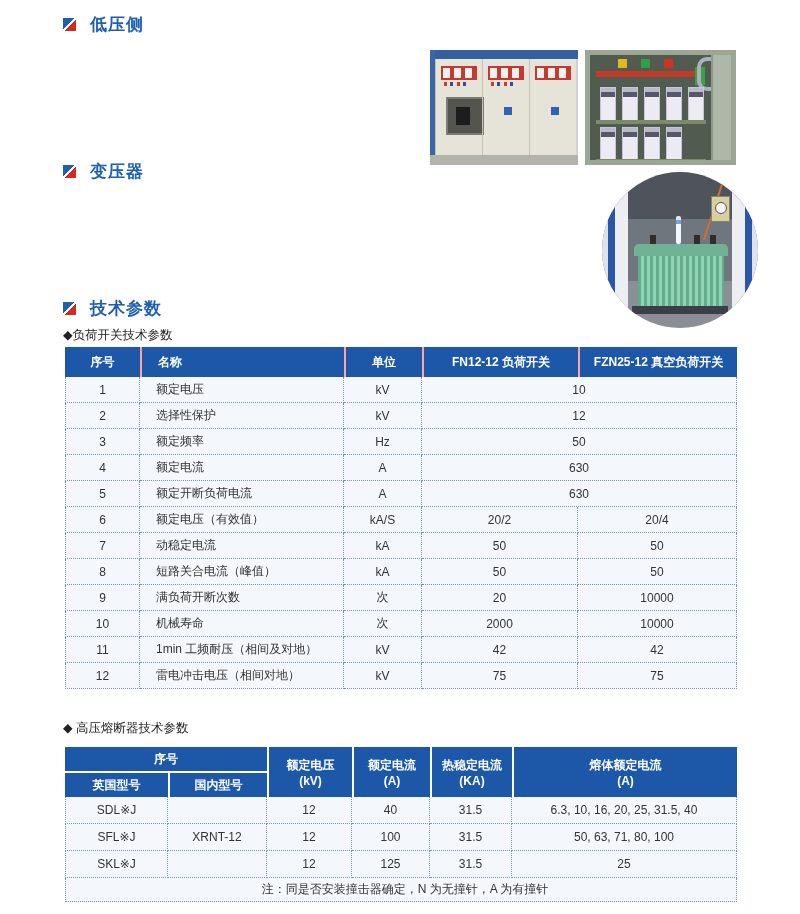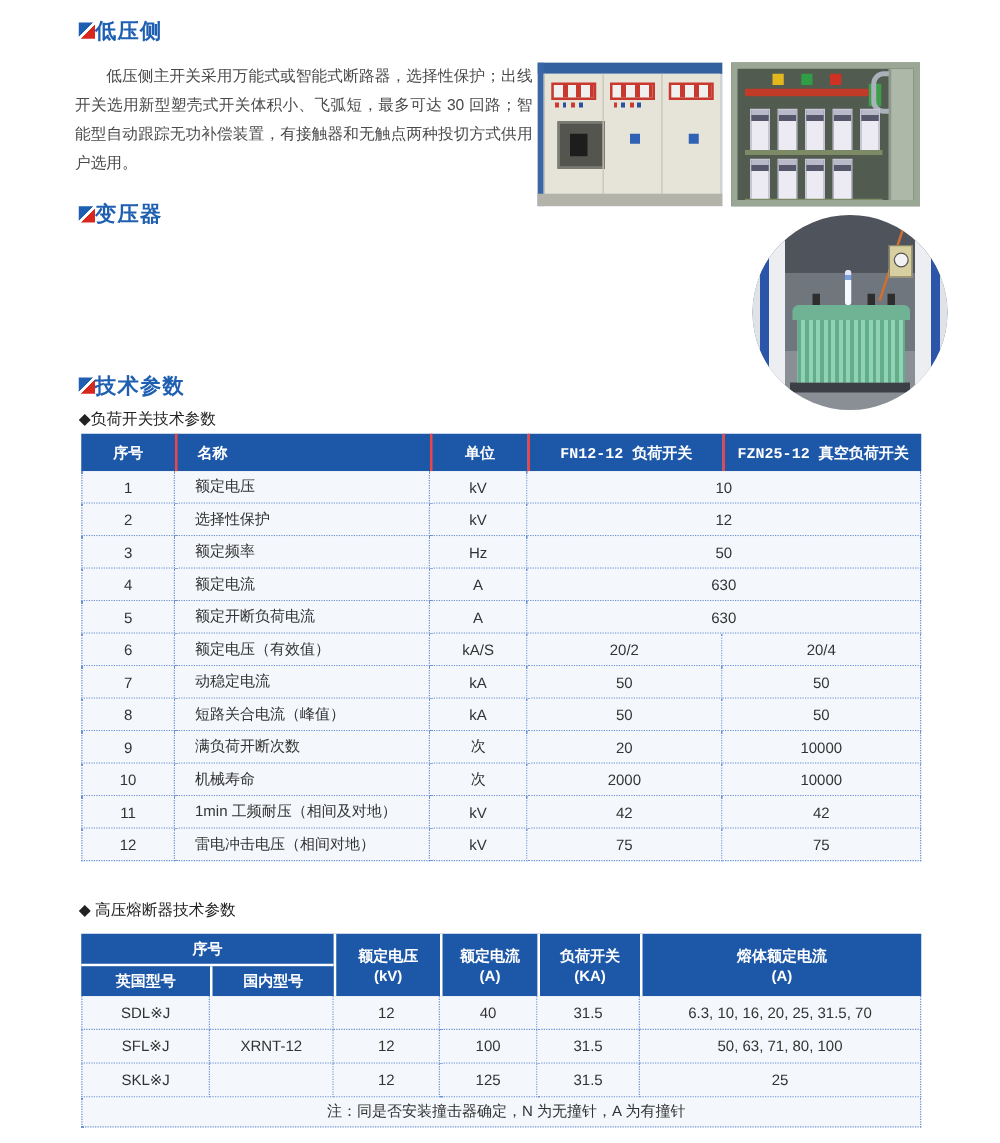--- a/index.html
+++ b/index.html
@@ -1,38 +1,38 @@
 <!DOCTYPE html>
 <html><head>
 <meta charset="utf-8">
 <style>
   html,body{margin:0;padding:0;background:#fff;}
   .page{position:relative;width:800px;height:914px;background:#fff;overflow:hidden;
         font-family:"Liberation Sans","DejaVu Sans",sans-serif;color:#3a3a3a;}
 
   
-  .sec-head{position:absolute;left:63px;display:flex;align-items:center;gap:0;}
+  .sec-head{position:absolute;left:63px;display:flex;align-items:center;gap:14px;}
   .sec-icon{width:13px;height:13px;flex:0 0 13px;
     background:linear-gradient(135deg,#1f5fb2 44%,#ffffff 44%,#ffffff 56%,#d8281e 56%);}
   .sec-title{font-size:17px;font-weight:bold;color:#1f5fb2;letter-spacing:1px;}
 
   .para{position:absolute;left:60px;width:366px;font-size:12.5px;line-height:23px;
         color:#4a4a4a;text-indent:2em;text-align:justify;}
 
   .caption{position:absolute;left:63px;font-size:12.5px;color:#222;}
 
   
   table{border-collapse:separate;border-spacing:0;table-layout:fixed;position:absolute;left:65px;}
   th{background:#1d57a8;color:#fff;font-size:12px;font-weight:bold;text-align:center;padding:0;}
   td{background:#f4f7fb;font-size:12px;color:#333;text-align:center;padding:0;
      border-right:1px dotted #6f92d4;border-bottom:1px dotted #6f92d4;}
   td:first-child{border-left:1px dotted #6f92d4;}
   .t1{top:347px;width:672px;}
   .t1 th{height:30px;}
-  .t1 th + th{border-left:2px solid #ef4444;font-family:Liberation Mono, monospace;}
+  .t1 th + th{border-left:2px solid #fca5a5;}
   .t1 td{height:25px;}
   .t1 .c-name,.t1 .th-name{text-align:left;padding-left:16px;}
   .t2{top:747px;width:672px;}
   .t2 th{height:24px;}
   .t2 .w-r{border-left:2px solid #fff;}
   .t2 .w-b{border-bottom:2px solid #fff;}
   .t2 th .u{font-weight:bold;}
   .t2 td{height:26px;}
   .t2 .note{ text-align:center;padding-left:8px;height:23px;}
 
@@ -85,21 +85,20 @@
 </style>
 </head>
 <body>
 
 <div class="page">
 
   <div class="sec-head" style="top:13px;">
     <span class="sec-icon"></span>
     <span class="sec-title">低压侧</span>
   </div>
-  <div class="para" style="top:50px;">低压侧主开关采用万能式或智能式断路器，选择性保护；出线开关选用新型塑壳式开关体积小、飞弧短，最多可达 30 回路；智能型自动跟踪无功补偿装置，有接触器和无触点两种投切方式供用户选用。</div>
 
   <div class="photo p1">
     <div class="p1-top"></div>
     <div class="p1-left"></div>
     <div class="p1-body">
       <div class="p1-panel">
         <div class="p1-strip"></div>
         <div class="p1-dots"></div>
         <div class="p1-window">
           <div class="p1-breaker"></div>
@@ -287,39 +286,39 @@
       <th colspan="2" class="w-b">序号</th>
       <th rowspan="2" class="w-r">
         <div>额定电压</div>
         <div class="u">(kV)</div>
       </th>
       <th rowspan="2" class="w-r">
         <div>额定电流</div>
         <div class="u">(A)</div>
       </th>
       <th rowspan="2" class="w-r">
-        <div>负荷开关</div>
+        <div>热稳定电流</div>
         <div class="u">(KA)</div>
       </th>
       <th rowspan="2" class="w-r">
         <div>熔体额定电流</div>
         <div class="u">(A)</div>
       </th>
     </tr>
     <tr>
       <th>英国型号</th>
       <th class="w-r">国内型号</th>
     </tr>
     <tr>
       <td>SDL※J</td>
       <td></td>
       <td>12</td>
       <td>40</td>
       <td>31.5</td>
-      <td>6.3, 10, 16, 20, 25, 31.5, 70</td>
+      <td>6.3, 10, 16, 20, 25, 31.5, 40</td>
     </tr>
     <tr>
       <td>SFL※J</td>
       <td>XRNT-12</td>
       <td>12</td>
       <td>100</td>
       <td>31.5</td>
       <td>50, 63, 71, 80, 100</td>
     </tr>
     <tr>

